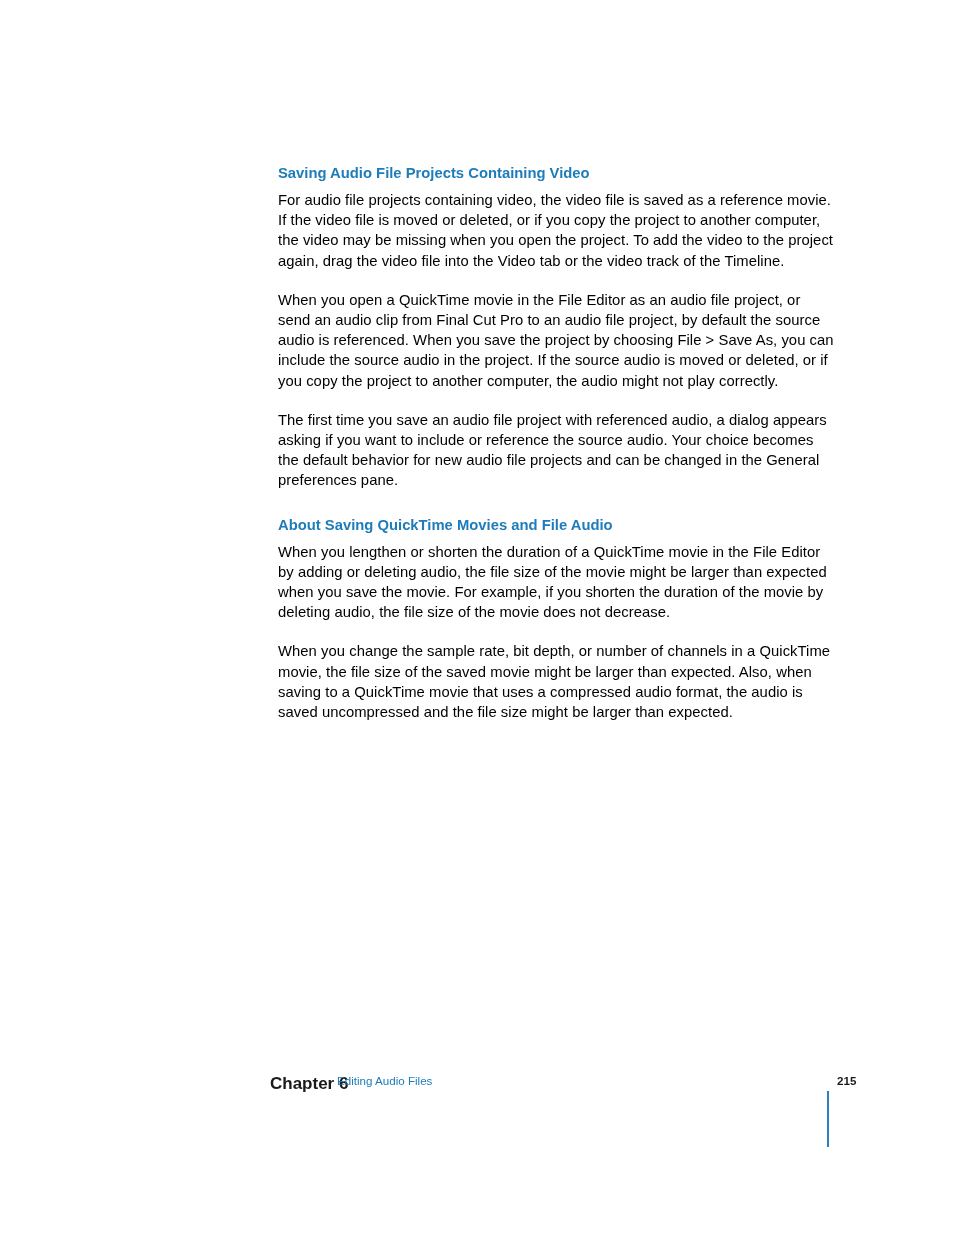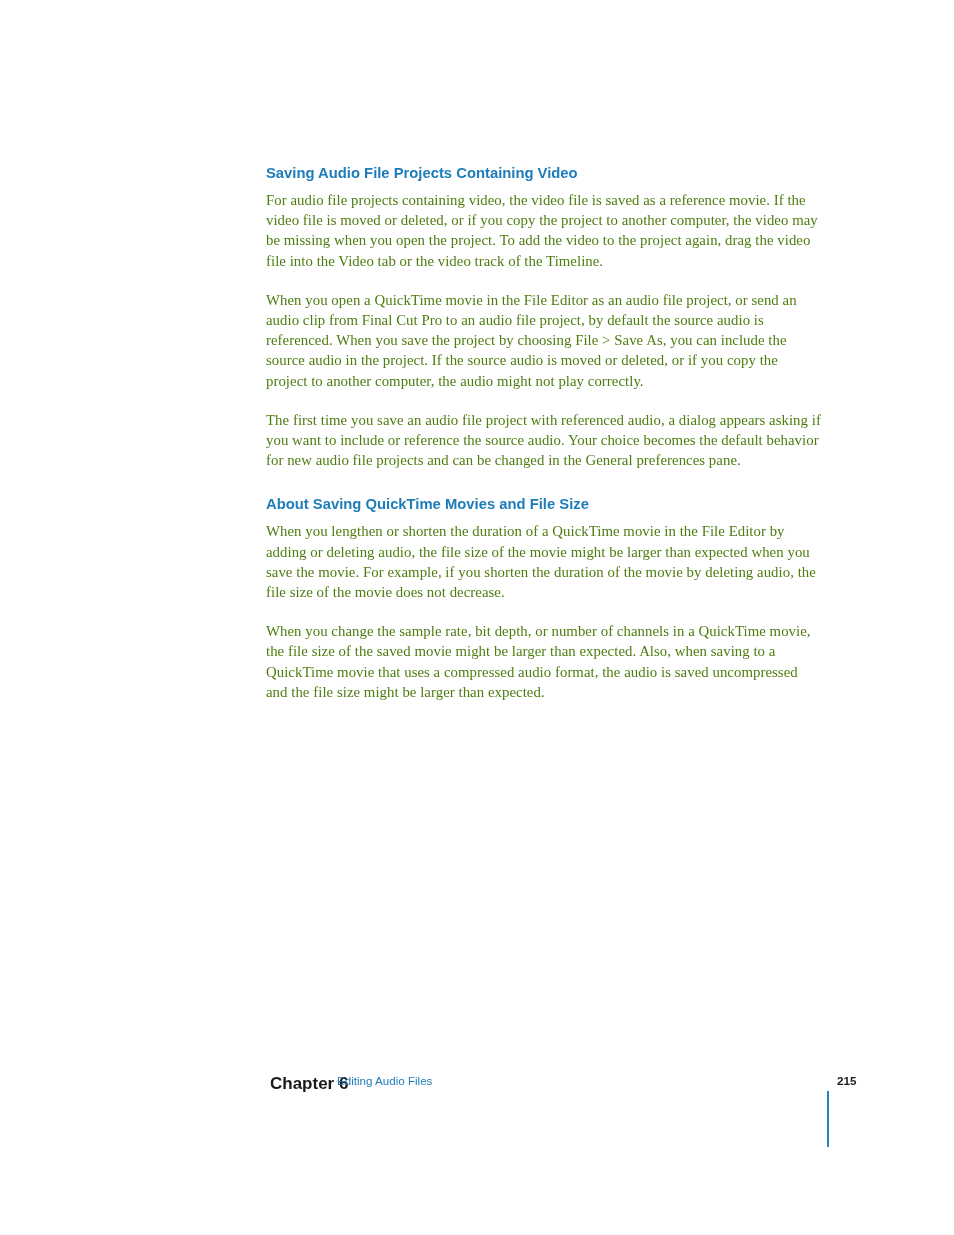--- a/index.html
+++ b/index.html
@@ -18,40 +18,39 @@
   }
 
   .page {
     position: absolute;
     inset: 0;
     background: #ffffff;
   }
 
   .content {
     position: absolute;
-    left: 266px;
+    left: 278px;
     top: 163px;
     width: 556px;
   }
 
   .section-heading {
     font-size: 14.8px;
     line-height: 20px;
     font-weight: bold;
     color: #1d7cba;
     margin: 0 0 7px 0;
   }
 
   .content p {
     font-size: 14.8px;
     line-height: 20.2px;
-    color: #4d7c0f;
+    color: #000000;
     margin: 0 0 19px 0;
     letter-spacing: 0.05px;
-    font-family: Liberation Serif, serif;
   }
 
   .content section + section {
     margin-top: 24px;
   }
 
   .footer-chapter {
     position: absolute;
     left: 270px;
     top: 1074px;
@@ -96,21 +95,21 @@
   <main class="content">
 
     <section>
       <h2 class="section-heading">Saving Audio File Projects Containing Video</h2>
       <p>For audio file projects containing video, the video file is saved as a reference movie. If the video file is moved or deleted, or if you copy the project to another computer, the video may be missing when you open the project. To add the video to the project again, drag the video file into the Video tab or the video track of the Timeline.</p>
       <p>When you open a QuickTime movie in the File Editor as an audio file project, or send an audio clip from Final Cut Pro to an audio file project, by default the source audio is referenced. When you save the project by choosing File &gt; Save As, you can include the source audio in the project. If the source audio is moved or deleted, or if you copy the project to another computer, the audio might not play correctly.</p>
       <p>The first time you save an audio file project with referenced audio, a dialog appears asking if you want to include or reference the source audio. Your choice becomes the default behavior for new audio file projects and can be changed in the General preferences pane.</p>
     </section>
 
     <section>
-      <h2 class="section-heading">About Saving QuickTime Movies and File Size</h2>
+      <h2 class="section-heading">About Saving QuickTime Movies and File Audio</h2>
       <p>When you lengthen or shorten the duration of a QuickTime movie in the File Editor by adding or deleting audio, the file size of the movie might be larger than expected when you save the movie. For example, if you shorten the duration of the movie by deleting audio, the file size of the movie does not decrease.</p>
       <p>When you change the sample rate, bit depth, or number of channels in a QuickTime movie, the file size of the saved movie might be larger than expected. Also, when saving to a QuickTime movie that uses a compressed audio format, the audio is saved uncompressed and the file size might be larger than expected.</p>
     </section>
 
   </main>
 
   <footer>
     <span class="footer-chapter">Chapter 6</span>
     <a class="footer-link">Editing Audio Files</a>
     <span class="footer-page-number">215</span>

